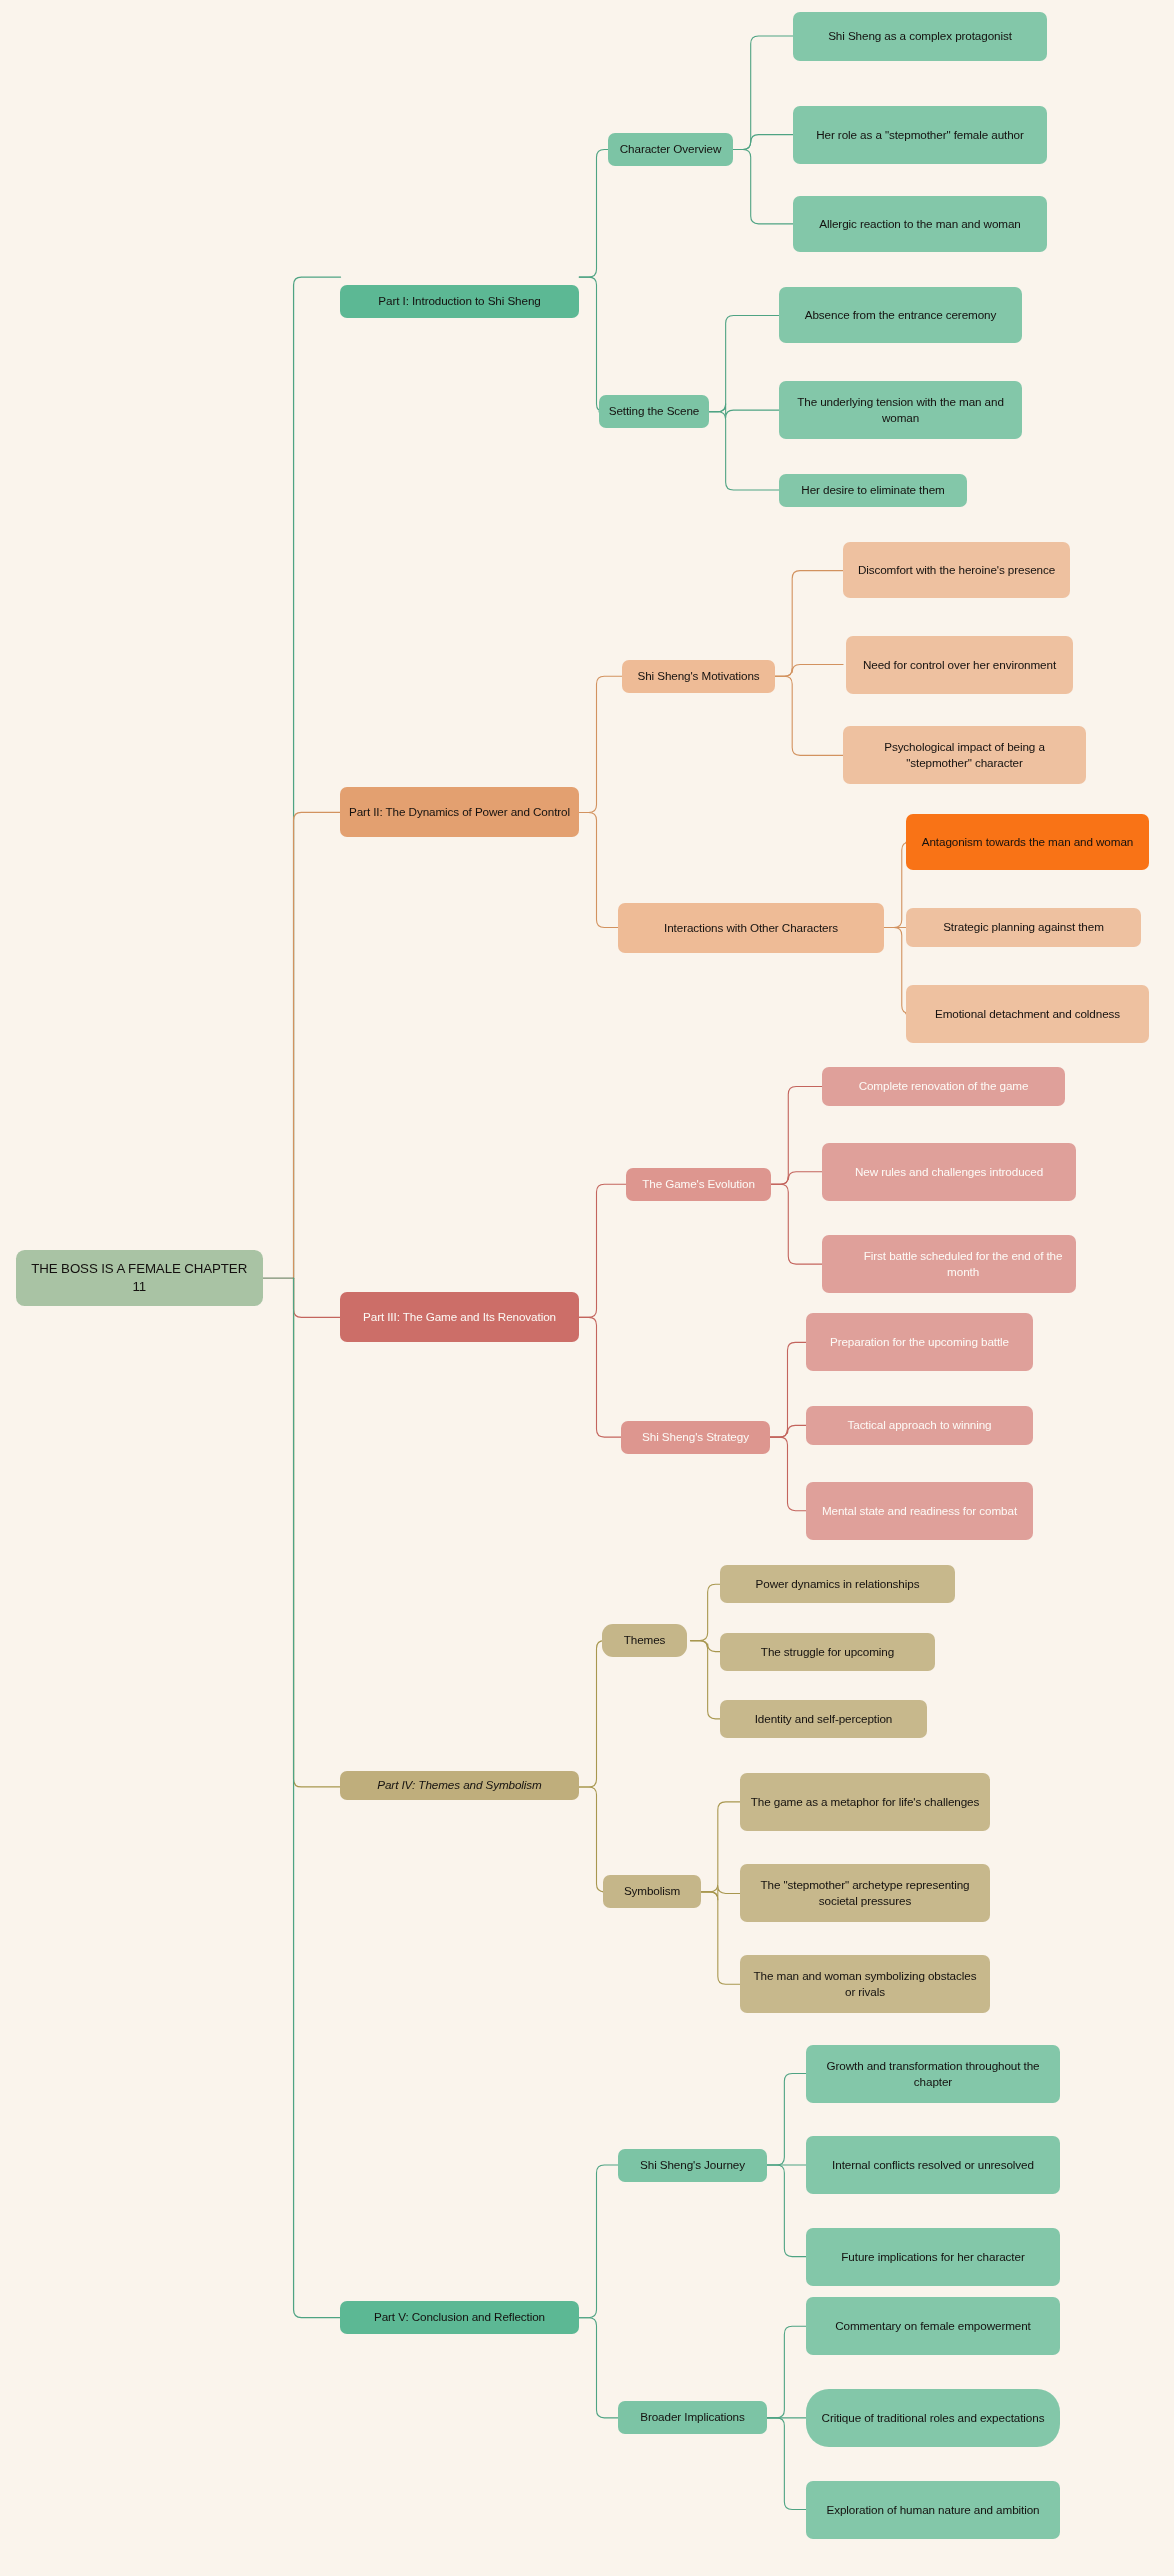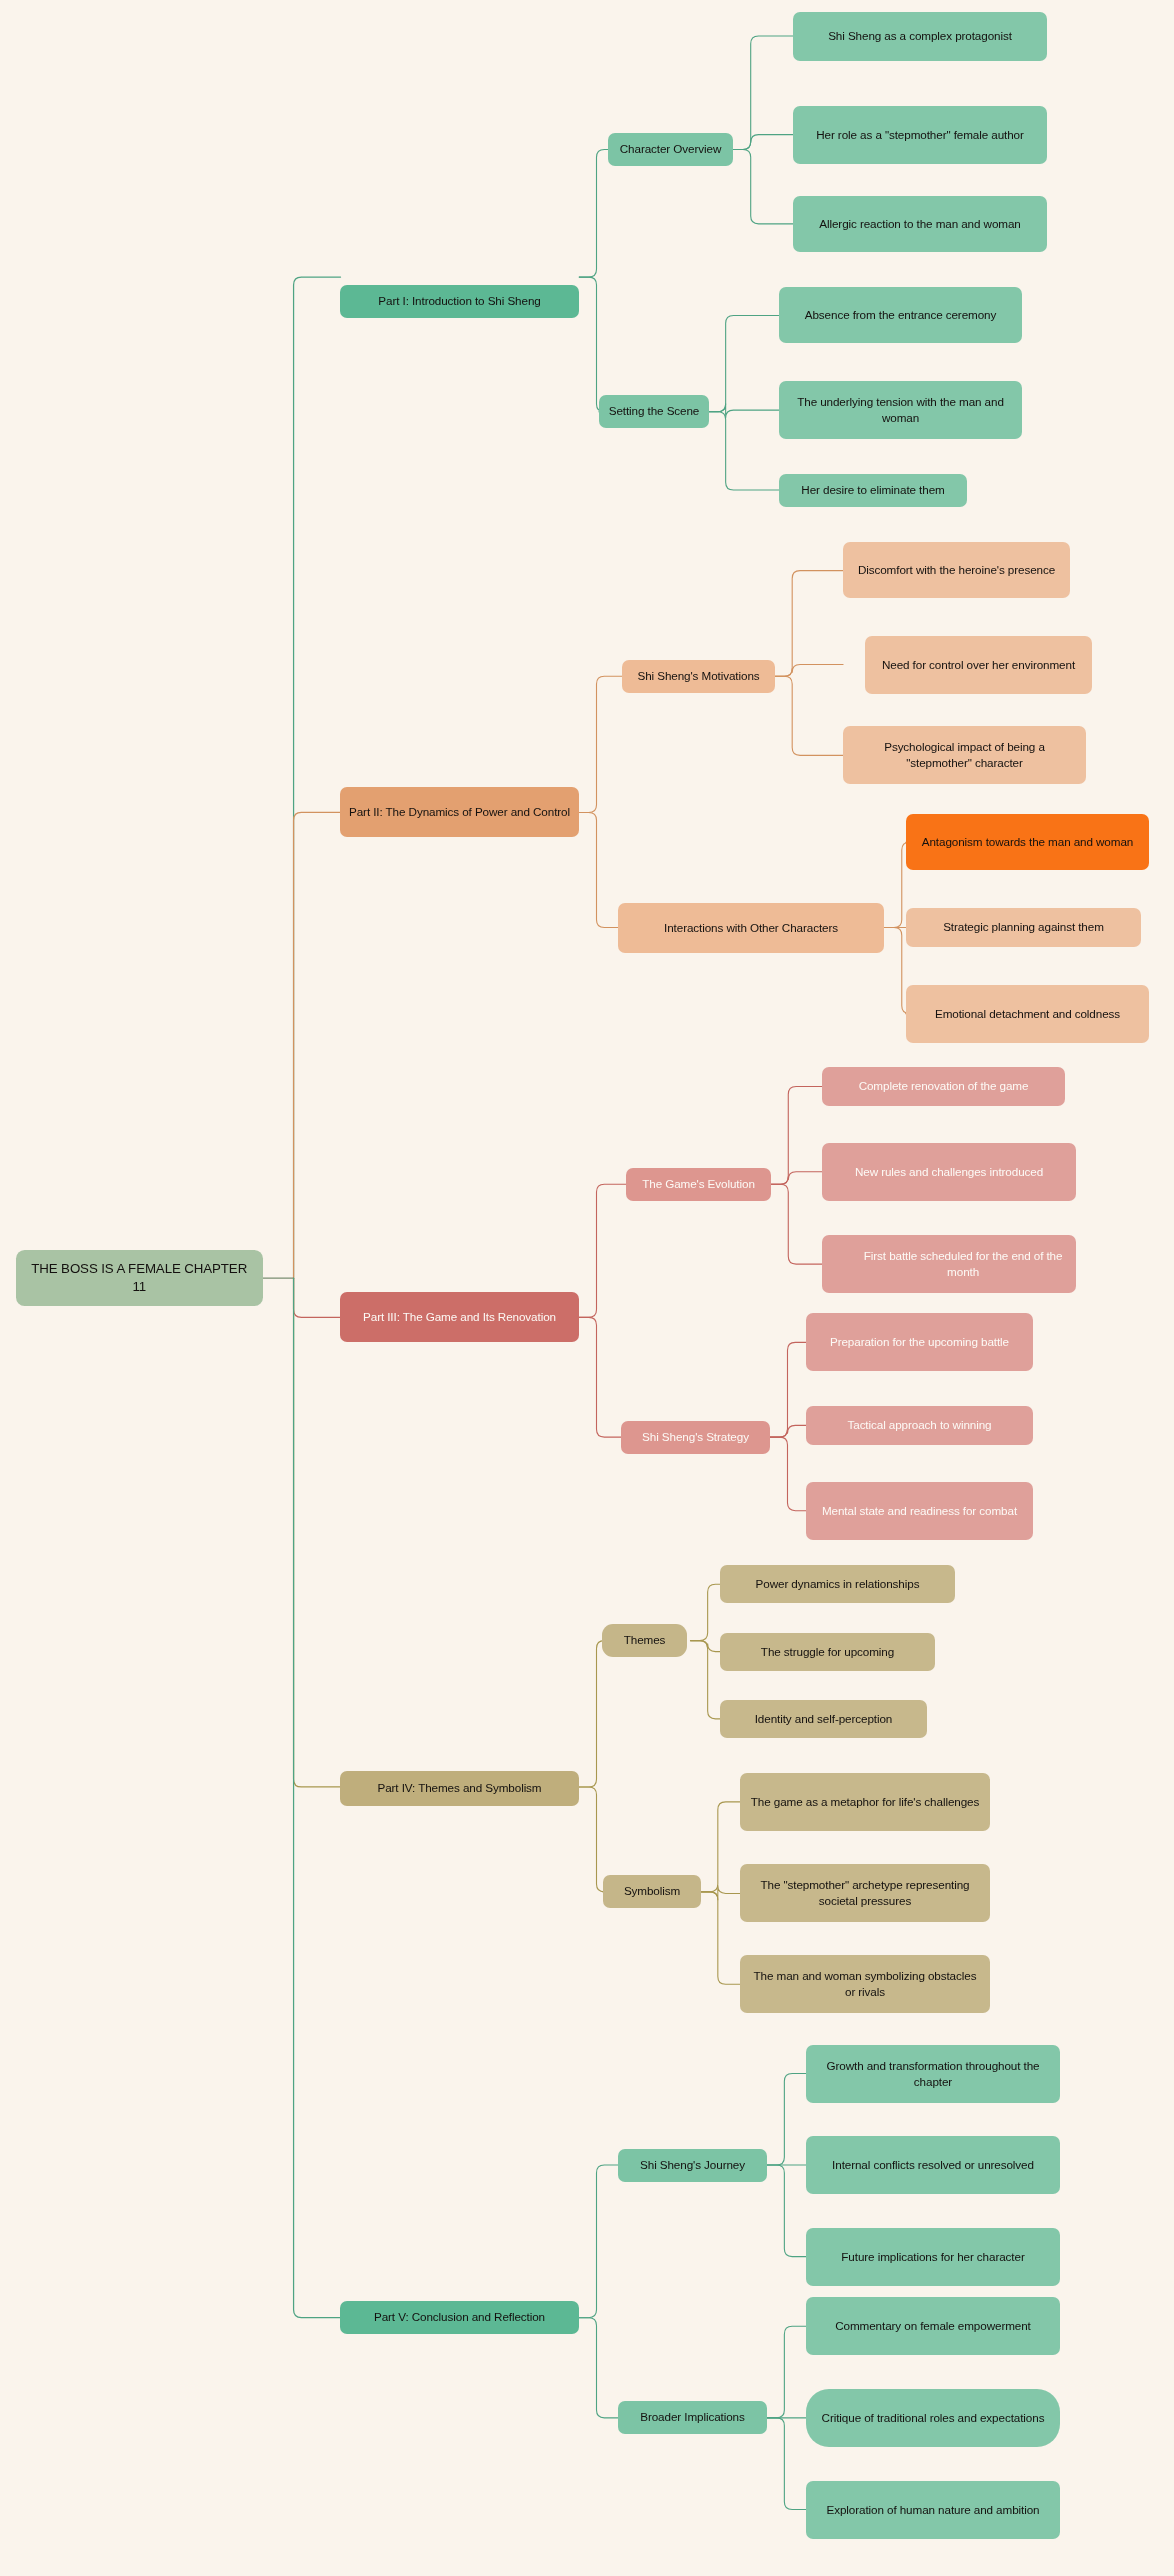--- a/index.html
+++ b/index.html
@@ -101,36 +101,36 @@
       <div class="node leaf" style="left: 793px; top: 11.7px; width: 254px; height: 49px; background: rgb(131, 199, 169); color: rgb(20, 17, 15);">Shi Sheng as a complex protagonist</div>
       <div class="node leaf" style="left: 793px; top: 106px; width: 254px; height: 58px; background: rgb(131, 199, 169); color: rgb(20, 17, 15);">Her role as a "stepmother" female author</div>
       <div class="node leaf" style="left: 793px; top: 196px; width: 254px; height: 56px; background: rgb(131, 199, 169); color: rgb(20, 17, 15);">Allergic reaction to the man and woman</div>
       <div class="node sub" style="left: 599px; top: 395px; width: 110px; height: 33px; background: rgb(124, 196, 165); color: rgb(20, 17, 15);">Setting the Scene</div>
       <div class="node leaf" style="left: 779px; top: 287px; width: 243px; height: 56px; background: rgb(131, 199, 169); color: rgb(20, 17, 15);">Absence from the entrance ceremony</div>
       <div class="node leaf" style="left: 779px; top: 381px; width: 243px; height: 58px; background: rgb(131, 199, 169); color: rgb(20, 17, 15);">The underlying tension with the man and woman</div>
       <div class="node leaf" style="left: 779px; top: 474px; width: 188px; height: 33px; background: rgb(131, 199, 169); color: rgb(20, 17, 15);">Her desire to eliminate them</div>
       <div class="node main" style="left: 340px; top: 787px; width: 239px; height: 50px; background: rgb(227, 160, 112); color: rgb(20, 17, 15);">Part II: The Dynamics of Power and Control</div>
       <div class="node sub" style="left: 622px; top: 660px; width: 153px; height: 33px; background: rgb(238, 187, 150); color: rgb(20, 17, 15);">Shi Sheng's Motivations</div>
       <div class="node leaf" style="left: 843px; top: 542px; width: 227px; height: 56px; background: rgb(238, 193, 160); color: rgb(20, 17, 15);">Discomfort with the heroine's presence</div>
-      <div class="node leaf" style="left: 865px; top: 636px; width: 227px; height: 58px; background: rgb(238, 193, 160); color: rgb(20, 17, 15);">Need for control over her environment</div>
+      <div class="node leaf" style="left: 846px; top: 636px; width: 227px; height: 58px; background: rgb(238, 193, 160); color: rgb(20, 17, 15);">Need for control over her environment</div>
       <div class="node leaf" style="left: 843px; top: 726px; width: 243px; height: 58px; background: rgb(238, 193, 160); color: rgb(20, 17, 15);">Psychological impact of being a "stepmother" character</div>
       <div class="node sub" style="left: 618px; top: 903px; width: 266px; height: 50px; background: rgb(238, 187, 150); color: rgb(20, 17, 15);">Interactions with Other Characters</div>
       <div class="node leaf" style="left: 906px; top: 814px; width: 243px; height: 56px; background: #f97316; color: rgb(20, 17, 15);">Antagonism towards the man and woman</div>
       <div class="node leaf" style="left: 906px; top: 908px; width: 235px; height: 39px; background: rgb(238, 193, 160); color: rgb(20, 17, 15);">Strategic planning against them</div>
       <div class="node leaf" style="left: 906px; top: 985px; width: 243px; height: 58px; background: rgb(238, 193, 160); color: rgb(20, 17, 15);">Emotional detachment and coldness</div>
       <div class="node main" style="left: 340px; top: 1292px; width: 239px; height: 50px; background: rgb(204, 110, 104); color: rgb(253, 250, 246);">Part III: The Game and Its Renovation</div>
       <div class="node sub" style="left: 626px; top: 1168px; width: 145px; height: 33px; background: rgb(221, 150, 143); color: rgb(253, 250, 246);">The Game's Evolution</div>
       <div class="node leaf" style="left: 822px; top: 1067px; width: 243px; height: 39px; background: rgb(223, 160, 154); color: rgb(253, 250, 246);">Complete renovation of the game</div>
       <div class="node leaf" style="left: 822px; top: 1143px; width: 254px; height: 58px; background: rgb(223, 160, 154); color: rgb(253, 250, 246);">New rules and challenges introduced</div>
       <div class="node leaf" style="left: 822px; top: 1235px; width: 254px; height: 58px; background: rgb(223, 160, 154); color: rgb(253, 250, 246); padding-left: 36px;">First battle scheduled for the end of the month</div>
       <div class="node sub" style="left: 621px; top: 1421px; width: 149px; height: 33px; background: rgb(221, 150, 143); color: rgb(253, 250, 246);">Shi Sheng's Strategy</div>
       <div class="node leaf" style="left: 806px; top: 1313px; width: 227px; height: 58px; background: rgb(223, 160, 154); color: rgb(253, 250, 246);">Preparation for the upcoming battle</div>
       <div class="node leaf" style="left: 806px; top: 1406px; width: 227px; height: 39px; background: rgb(223, 160, 154); color: rgb(253, 250, 246);">Tactical approach to winning</div>
       <div class="node leaf" style="left: 806px; top: 1482px; width: 227px; height: 58px; background: rgb(223, 160, 154); color: rgb(253, 250, 246);">Mental state and readiness for combat</div>
-      <div class="node main" style="left: 340px; top: 1771px; width: 239px; height: 35px; background: rgb(191, 174, 124); color: rgb(20, 17, 15);">Part IV: Themes and Symbolism</div>
+      <div class="node main" style="left: 340px; top: 1771px; width: 239px; height: 29px; background: rgb(191, 174, 124); color: rgb(20, 17, 15); font-style: italic;">Part IV: Themes and Symbolism</div>
       <div class="node sub" style="left: 602px; top: 1624px; width: 85px; height: 33px; background: rgb(197, 182, 137); color: rgb(20, 17, 15); border-radius: 11px;">Themes</div>
       <div class="node leaf" style="left: 720px; top: 1565px; width: 235px; height: 38px; background: rgb(199, 184, 140); color: rgb(20, 17, 15);">Power dynamics in relationships</div>
       <div class="node leaf" style="left: 720px; top: 1633px; width: 215px; height: 38px; background: rgb(199, 184, 140); color: rgb(20, 17, 15);">The struggle for upcoming</div>
       <div class="node leaf" style="left: 720px; top: 1700px; width: 207px; height: 38px; background: rgb(199, 184, 140); color: rgb(20, 17, 15);">Identity and self-perception</div>
       <div class="node sub" style="left: 603px; top: 1875px; width: 98px; height: 33px; background: rgb(197, 182, 137); color: rgb(20, 17, 15);">Symbolism</div>
       <div class="node leaf" style="left: 740px; top: 1773px; width: 250px; height: 58px; background: rgb(199, 184, 140); color: rgb(20, 17, 15);">The game as a metaphor for life's challenges</div>
       <div class="node leaf" style="left: 740px; top: 1864px; width: 250px; height: 58px; background: rgb(199, 184, 140); color: rgb(20, 17, 15);">The "stepmother" archetype representing societal pressures</div>
       <div class="node leaf" style="left: 740px; top: 1955px; width: 250px; height: 58px; background: rgb(199, 184, 140); color: rgb(20, 17, 15);">The man and woman symbolizing obstacles or rivals</div>
       <div class="node main" style="left: 340px; top: 2301px; width: 239px; height: 33px; background: rgb(92, 184, 148); color: rgb(20, 17, 15);">Part V: Conclusion and Reflection</div>
       <div class="node sub" style="left: 618px; top: 2149px; width: 149px; height: 33px; background: rgb(124, 196, 165); color: rgb(20, 17, 15);">Shi Sheng's Journey</div>

